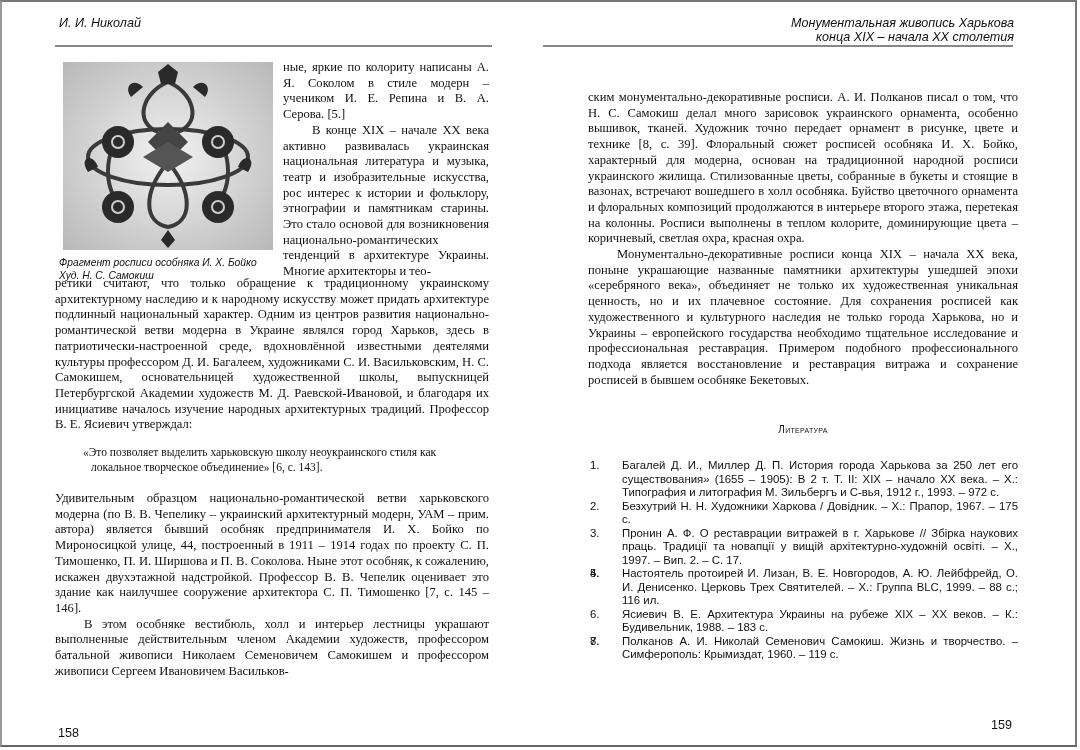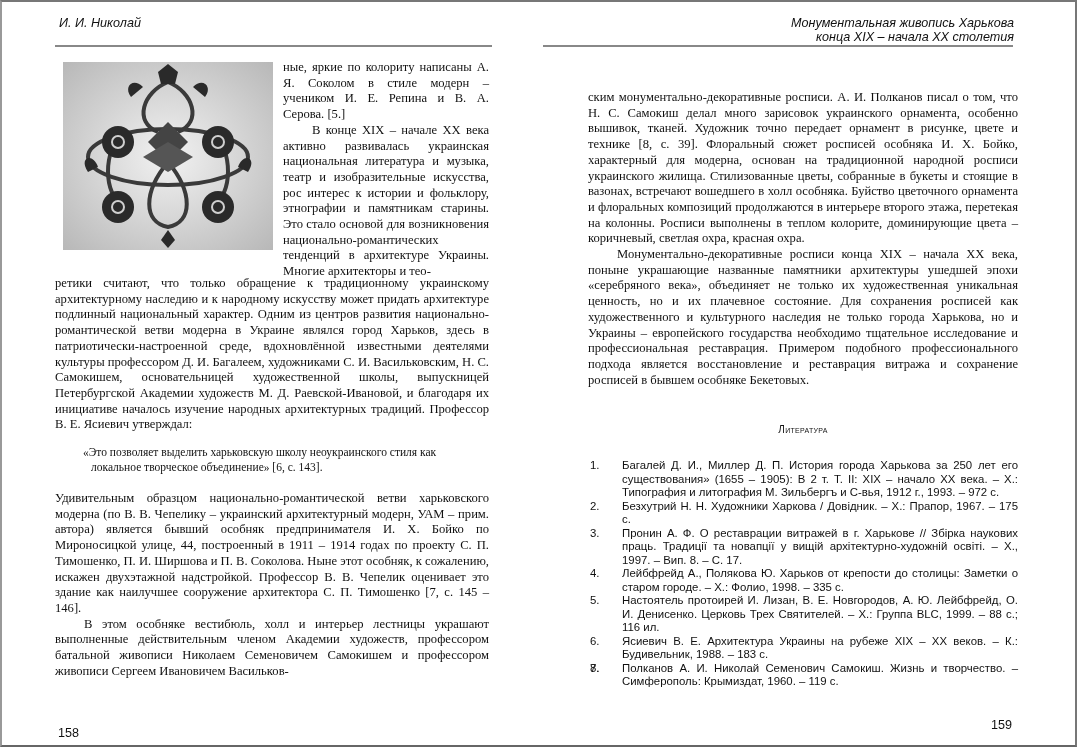--- a/index.html
+++ b/index.html
@@ -73,20 +73,24 @@
         <path d="M105 168 L112 178 L105 186 L98 178 Z"></path>
       </g>
       <g fill="none" stroke="#cfcfcf" stroke-width="2">
         <circle cx="55" cy="80" r="6"></circle>
         <circle cx="155" cy="80" r="6"></circle>
         <circle cx="55" cy="145" r="6"></circle>
         <circle cx="155" cy="145" r="6"></circle>
       </g>
     </svg>
   </div>
+  <div class="caption">
+    <div>Фрагмент росписи особняка И. Х. Бойко</div>
+    <div>Худ. Н. С. Самокиш</div>
+  </div>
 
   <div class="col-right-of-fig body-text">
     <p>ные, яркие по колориту написаны А. Я. Соколом в стиле модерн – учеником И. Е. Репина и В. А. Серова. [5.]</p>
     <p class="indent">В конце XIX – начале XX века активно развивалась украинская национальная литература и музыка, театр и изобразительные искусства, рос интерес к истории и фольклору, этнографии и памятникам старины. Это стало основой для возникновения национально-романтических тенденций в архитектуре Украины. Многие архитекторы и тео-</p>
   </div>
 
   <div class="full-left body-text">
     <p>ретики считают, что только обращение к традиционному украинскому архитектурному наследию и к народному искусству может придать архитектуре подлинный национальный характер. Одним из центров развития национально-романтической ветви модерна в Украине являлся город Харьков, здесь в патриотически-настроенной среде, вдохновлённой известными деятелями культуры профессором Д. И. Багалеем, художниками С. И. Васильковским, Н. С. Самокишем, основательницей художественной школы, выпускницей Петербургской Академии художеств М. Д. Раевской-Ивановой, и благодаря их инициативе началось изучение народных архитектурных традиций. Профессор В. Е. Ясиевич утверждал:</p>
     <div class="quote">
       <div>«Это позволяет выделить харьковскую школу неоукраинского стиля как</div>
@@ -109,22 +113,22 @@
   <div class="rbody body-text">
     <p>ским монументально-декоративные росписи. А. И. Полканов писал о том, что Н. С. Самокиш делал много зарисовок украинского орнамента, особенно вышивок, тканей. Художник точно передает орнамент в рисунке, цвете и технике [8, с. 39]. Флоральный сюжет росписей особняка И. Х. Бойко, характерный для модерна, основан на традиционной народной росписи украинского жилища. Стилизованные цветы, собранные в букеты и стоящие в вазонах, встречают вошедшего в холл особняка. Буйство цветочного орнамента и флоральных композиций продолжаются в интерьере второго этажа, перетекая на колонны. Росписи выполнены в теплом колорите, доминирующие цвета – коричневый, светлая охра, красная охра.</p>
     <p class="indent">Монументально-декоративные росписи конца XIX – начала XX века, поныне украшающие названные памятники архитектуры ушедшей эпохи «серебряного века», объединяет не только их художественная уникальная ценность, но и их плачевное состояние. Для сохранения росписей как художественного и культурного наследия не только города Харькова, но и Украины – европейского государства необходимо тщательное исследование и профессиональная реставрация. Примером подобного профессионального подхода является восстановление и реставрация витража и сохранение росписей в бывшем особняке Бекетовых.</p>
   </div>
 
   <div class="lit-title">Литература</div>
 
   <ol class="refs">
     <li><span class="num">1.</span><span>Багалей Д. И., Миллер Д. П. История города Харькова за 250 лет его существования» (1655 – 1905): В 2 т. Т. II: XIX – начало XX века. – Х.: Типография и литография М. Зильбергъ и С-вья, 1912 г., 1993. – 972 с.</span></li>
     <li><span class="num">2.</span><span>Безхутрий Н. Н. Художники Харкова / Довідник. – Х.: Прапор, 1967. – 175 с.</span></li>
-    <li><span class="num">3.</span><span>Пронин А. Ф. О реставрации витражей в г. Харькове // Збірка наукових праць. Традиції та новапції у вищій архітектурно-художній освіті. – Х., 1997. – Вип. 8. – С. 17.</span></li>
-    <li><span class="num">4.</span><span>Лейбфрейд А., Полякова Ю. Харьков от крепости до столицы: Заметки о старом городе. – Х.: Фолио, 1998. – 335 с.</span></li>
+    <li><span class="num">3.</span><span>Пронин А. Ф. О реставрации витражей в г. Харькове // Збірка наукових праць. Традиції та новапції у вищій архітектурно-художній освіті. – Х., 1997. – Вип. 2. – С. 17.</span></li>
+    <li><span class="num">4.</span></li>
     <li><span class="num">5.</span><span>Настоятель протоирей И. Лизан, В. Е. Новгородов, А. Ю. Лейбфрейд, О. И. Денисенко. Церковь Трех Святителей. – Х.: Группа BLC, 1999. – 88 с.; 116 ил.</span></li>
     <li><span class="num">6.</span><span>Ясиевич В. Е. Архитектура Украины на рубеже XIX – XX веков. – К.: Будивельник, 1988. – 183 с.</span></li>
     <li><span class="num">7.</span></li>
     <li><span class="num">8.</span><span>Полканов А. И. Николай Семенович Самокиш. Жизнь и творчество. – Симферополь: Крымиздат, 1960. – 119 с.</span></li>
   </ol>
 
   <div class="page-num">159</div>
 </div>
 
 </body></html>

